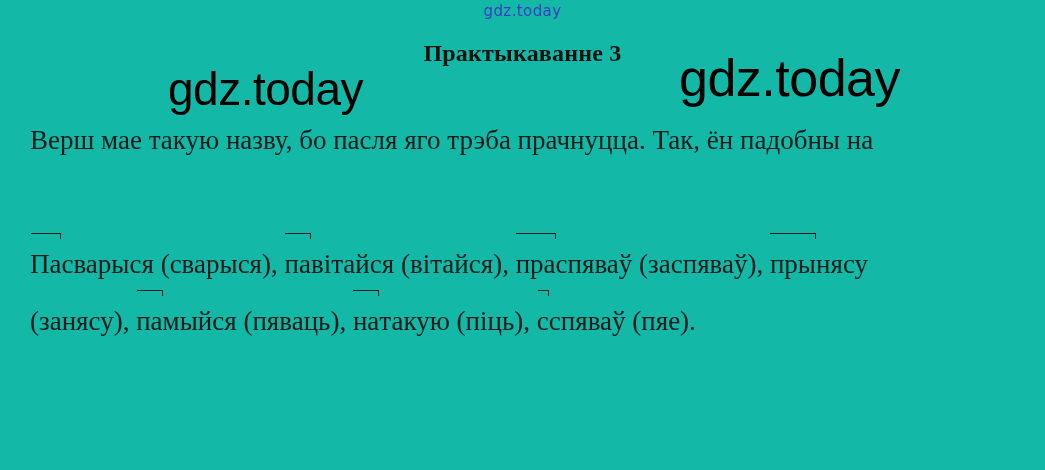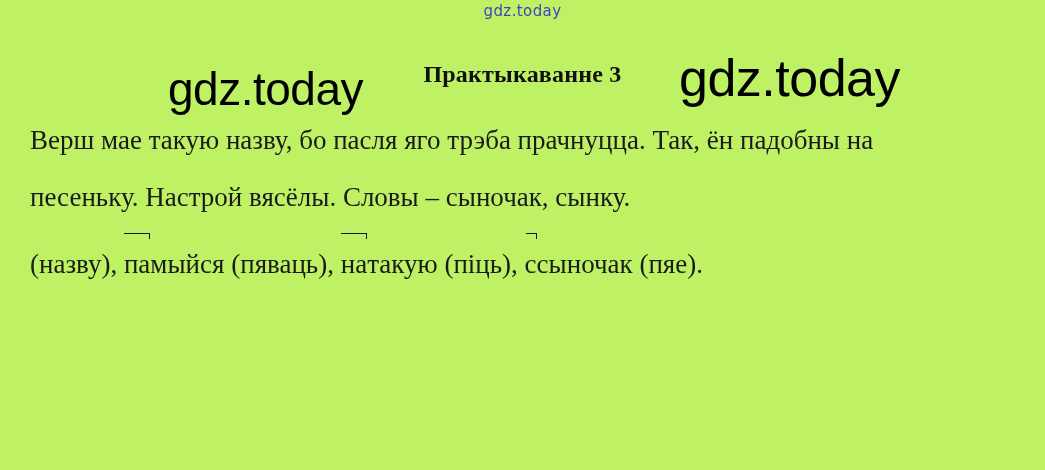--- a/index.html
+++ b/index.html
@@ -8,21 +8,21 @@
     background: #ffffff;
   }
   body {
     font-family: "Liberation Serif", "DejaVu Serif", serif;
     color: #1a1a1a;
   }
   #page {
     position: relative;
     width: 1045px;
     height: 470px;
-    background: #bef264;
+    background: #14b8a6;
     overflow: hidden;
   }
 
   
   .wm-top {
     position: absolute;
     left: 0;
     top: 2px;
     width: 1045px;
     text-align: center;
@@ -51,21 +51,21 @@
     left: 679px;
     top: 52px;
     font-size: 52px;
     letter-spacing: -0.5px;
   }
 
   
   .heading {
     position: absolute;
     left: 0;
-    top: 61px;
+    top: 40px;
     width: 1045px;
     text-align: center;
     font-family: "Liberation Serif", "DejaVu Serif", serif;
     font-weight: bold;
     font-size: 24px;
     letter-spacing: 0.2px;
     color: #111111;
     white-space: nowrap;
   }
 
@@ -118,21 +118,21 @@
   <div class="wm-top">gdz.today</div>
 
   <div class="heading">Практыкаванне 3</div>
 
   <div class="wm-big wm-big-left">gdz.today</div>
 
   <div class="wm-big wm-big-right">gdz.today</div>
 
   <div class="para para-1">
     <span class="tline">Верш мае такую назву, бо пасля яго трэба прачнуцца. Так, ён падобны на</span>
-    <span class="tline">песеньку. Настрой вясёлы. Словы – сыночак, сынку.</span>
   </div>
 
   <div class="para para-2">
+    <span class="tline"><span class="pfx">Па</span><span>сварыся (сварыся), </span><span class="pfx">па</span><span>вітайся (вітайся), </span><span class="pfx">пра</span><span>спяваў (заспяваў), </span><span class="pfx">пры</span><span>нясу</span></span>
 
-    <span class="tline"><span>(назву), </span><span class="pfx">па</span><span>мыйся (пяваць), </span><span class="pfx">на</span><span>такую (піць), </span><span class="pfx pfx-short">с</span><span>сыночак (пяе).</span></span>
+    <span class="tline"><span>(занясу), </span><span class="pfx">па</span><span>мыйся (пяваць), </span><span class="pfx">на</span><span>такую (піць), </span><span class="pfx pfx-short">с</span><span>спяваў (пяе).</span></span>
   </div>
 
 </div>
 
 </body></html>

